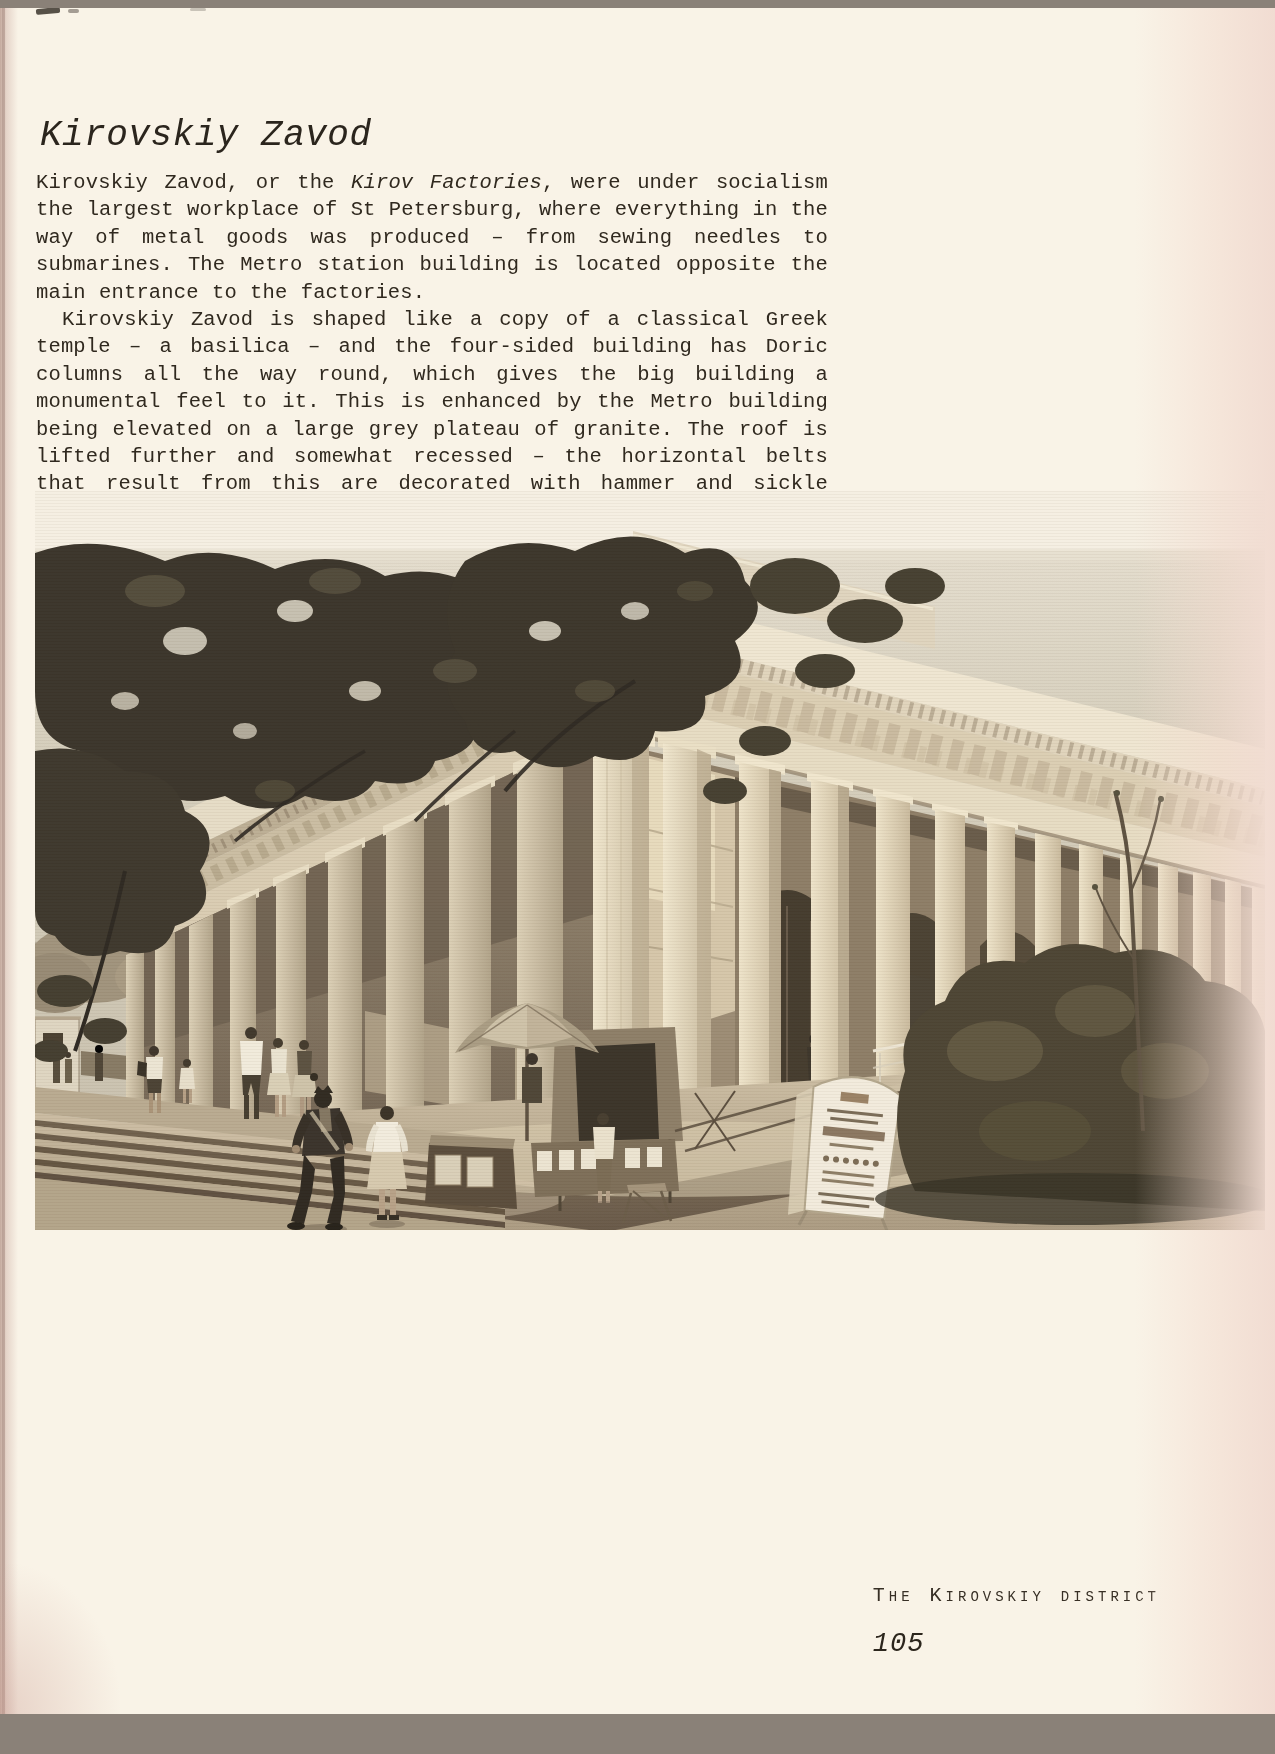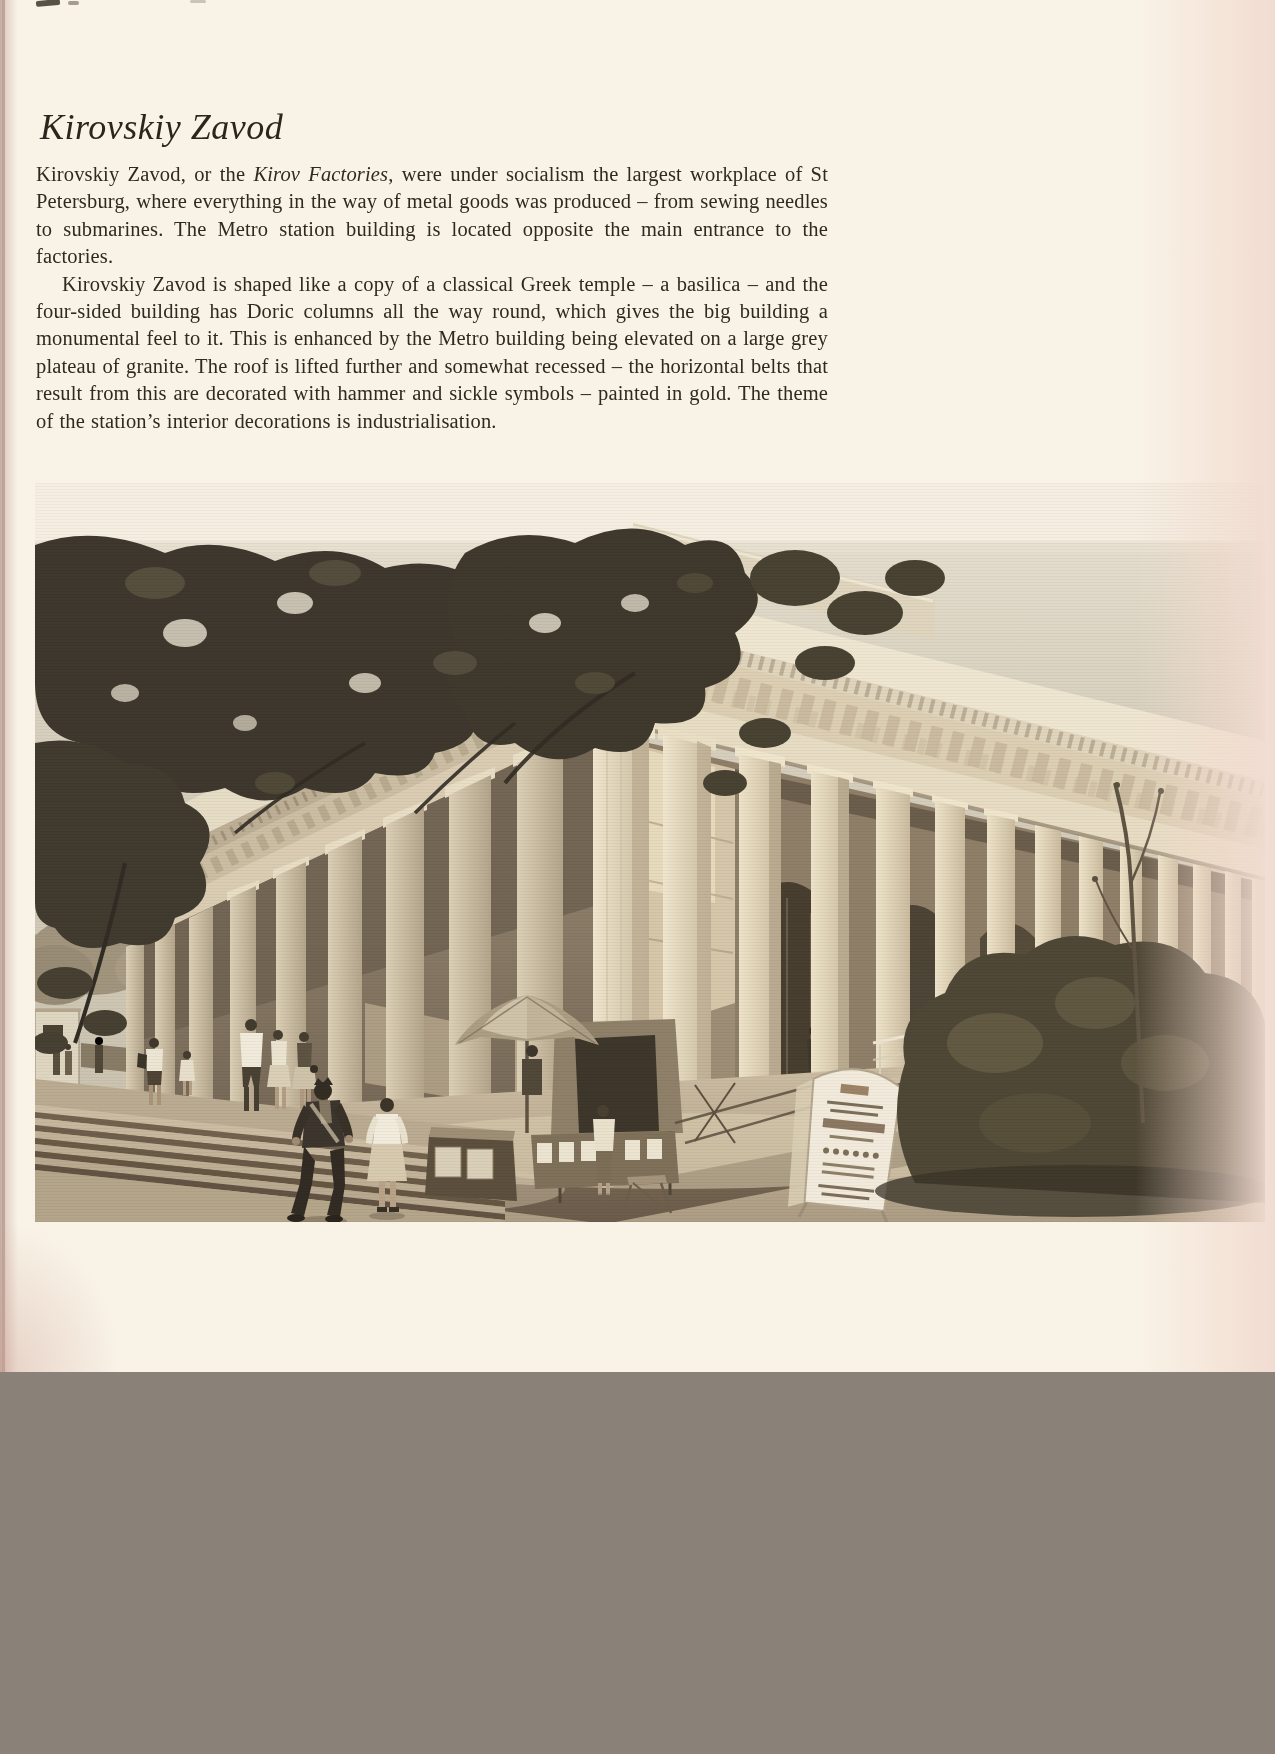--- a/index.html
+++ b/index.html
@@ -1,20 +1,20 @@
 <!DOCTYPE html>
 <html><head>
 <meta charset="utf-8">
 <title>Kirovskiy Zavod</title>
 <style>
   html,body { margin:0; padding:0; background:#8a8178; }
   .page {
-    position:relative; width:1275px; height:1372px; margin:0 auto;
+    position:relative; width:1275px; height:1706px; margin:8px auto;
     background:#f9f3e7; overflow:hidden;
-    font-family:Liberation Serif, serif; color:#30291f;
+    font-family:Liberation Mono, monospace; color:#30291f;
   }
   
   .page-left-edge {
     position:absolute; left:0; top:0; width:18px; height:100%;
     background:linear-gradient(to right, #c4aa9e 0%, #e5d4c9 35%, rgba(249,243,231,0) 100%);
     z-index:40;
   }
   .page-left-line { position:absolute; left:2px; top:0; width:3px; height:100%; background:#ab9187; opacity:.6; z-index:41; }
   .page-right-shade {
     position:absolute; right:0; top:0; width:140px; height:100%;

